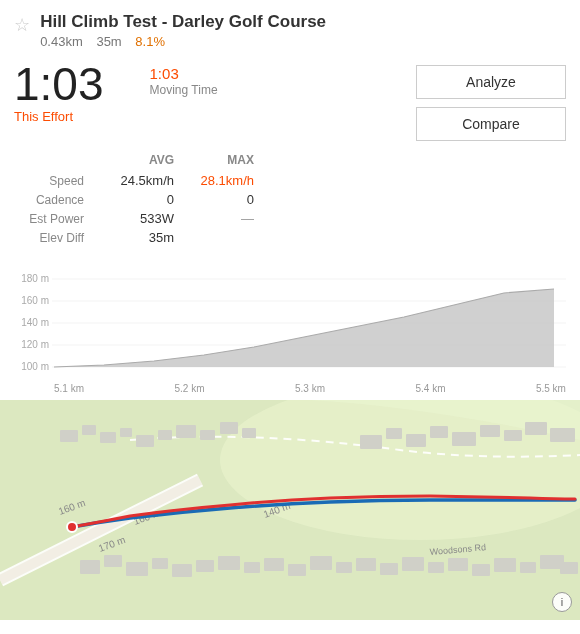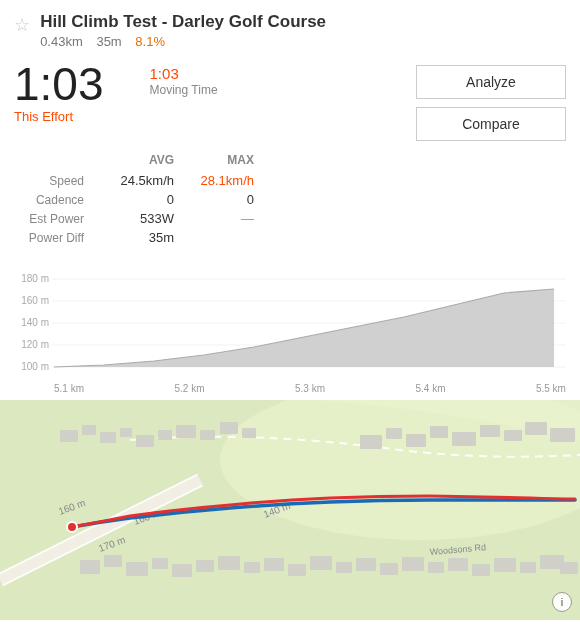--- a/index.html
+++ b/index.html
@@ -236,21 +236,21 @@
     <span class="metric-name">Cadence</span>
     <span class="metric-avg">0</span>
     <span class="metric-max neutral">0</span>
   </div>
   <div class="metric-row">
     <span class="metric-name">Est Power</span>
     <span class="metric-avg">533W</span>
     <span class="metric-max dash">—</span>
   </div>
   <div class="metric-row">
-    <span class="metric-name">Power Diff</span>
+    <span class="metric-name">Elev Diff</span>
     <span class="metric-avg">35m</span>
     <span class="metric-max neutral"></span>
   </div>
 </div>
 
 <div style="margin: 0 14px; position:relative;">
   <svg class="chart-svg" viewBox="0 0 552 110" preserveAspectRatio="none" style="width:100%;height:110px;display:block;">
 
     <line x1="38" y1="8" x2="552" y2="8" stroke="#eee" stroke-width="0.7"></line>
     <line x1="38" y1="30" x2="552" y2="30" stroke="#eee" stroke-width="0.7"></line>

